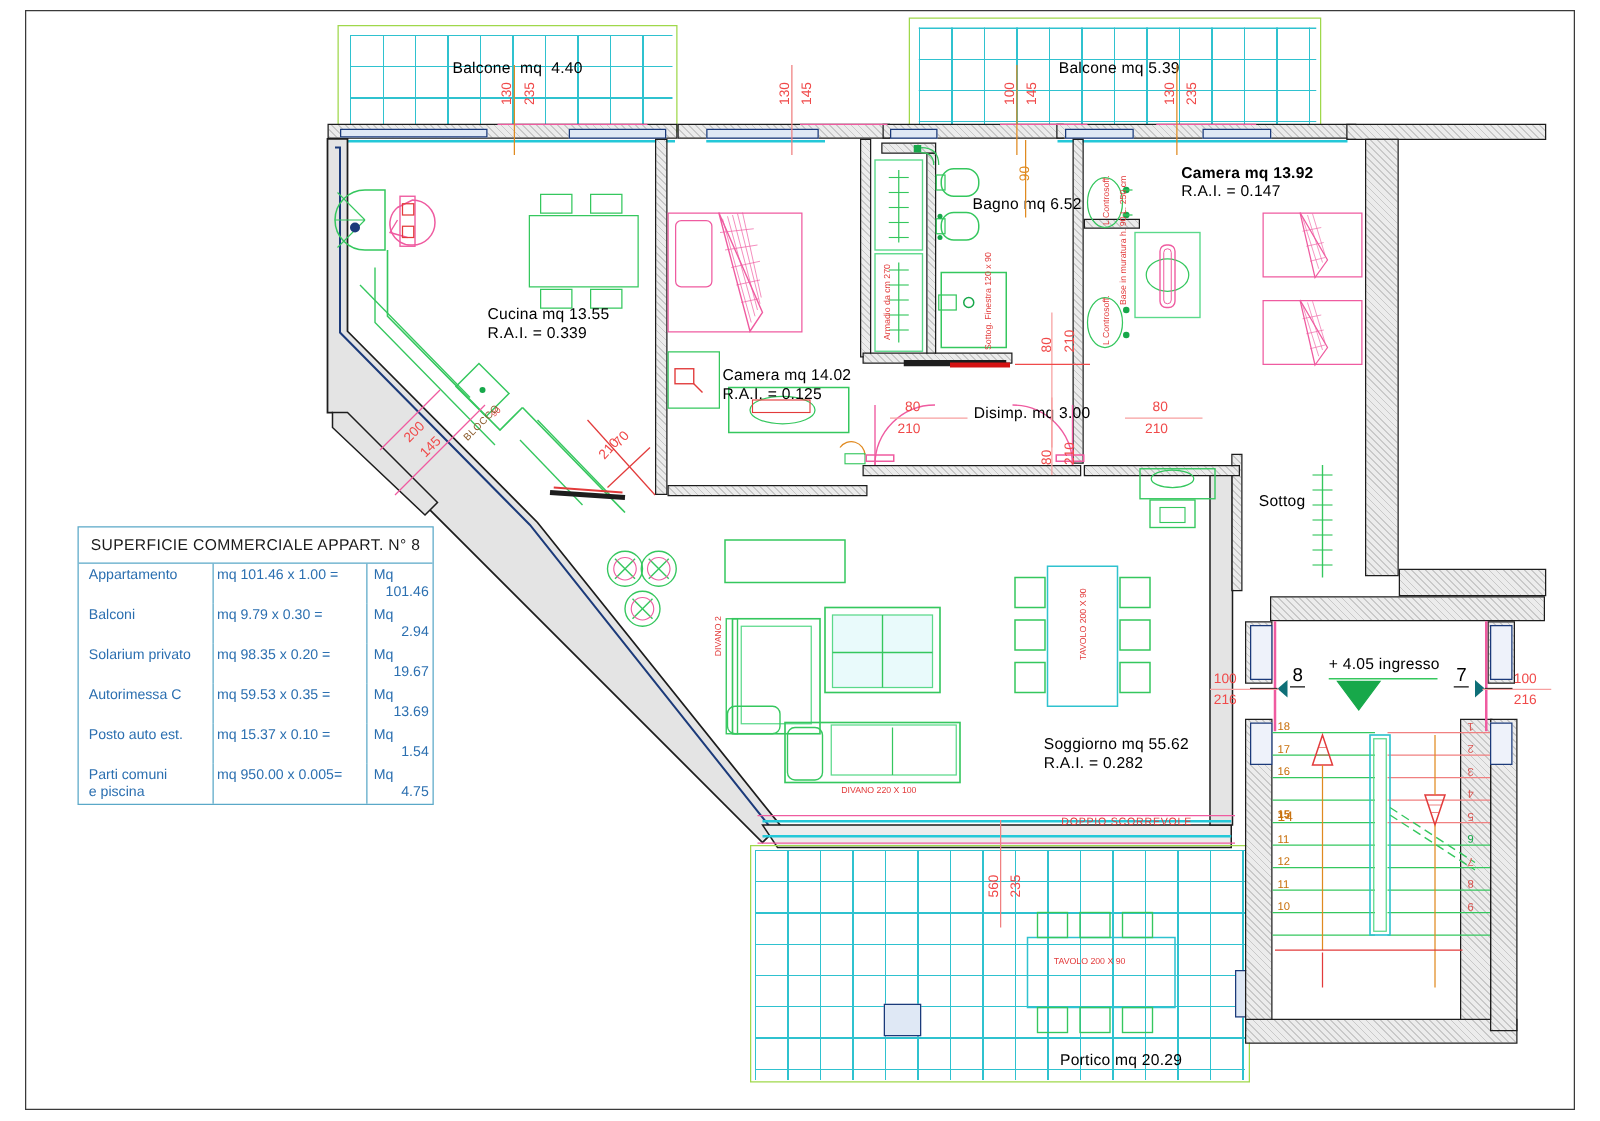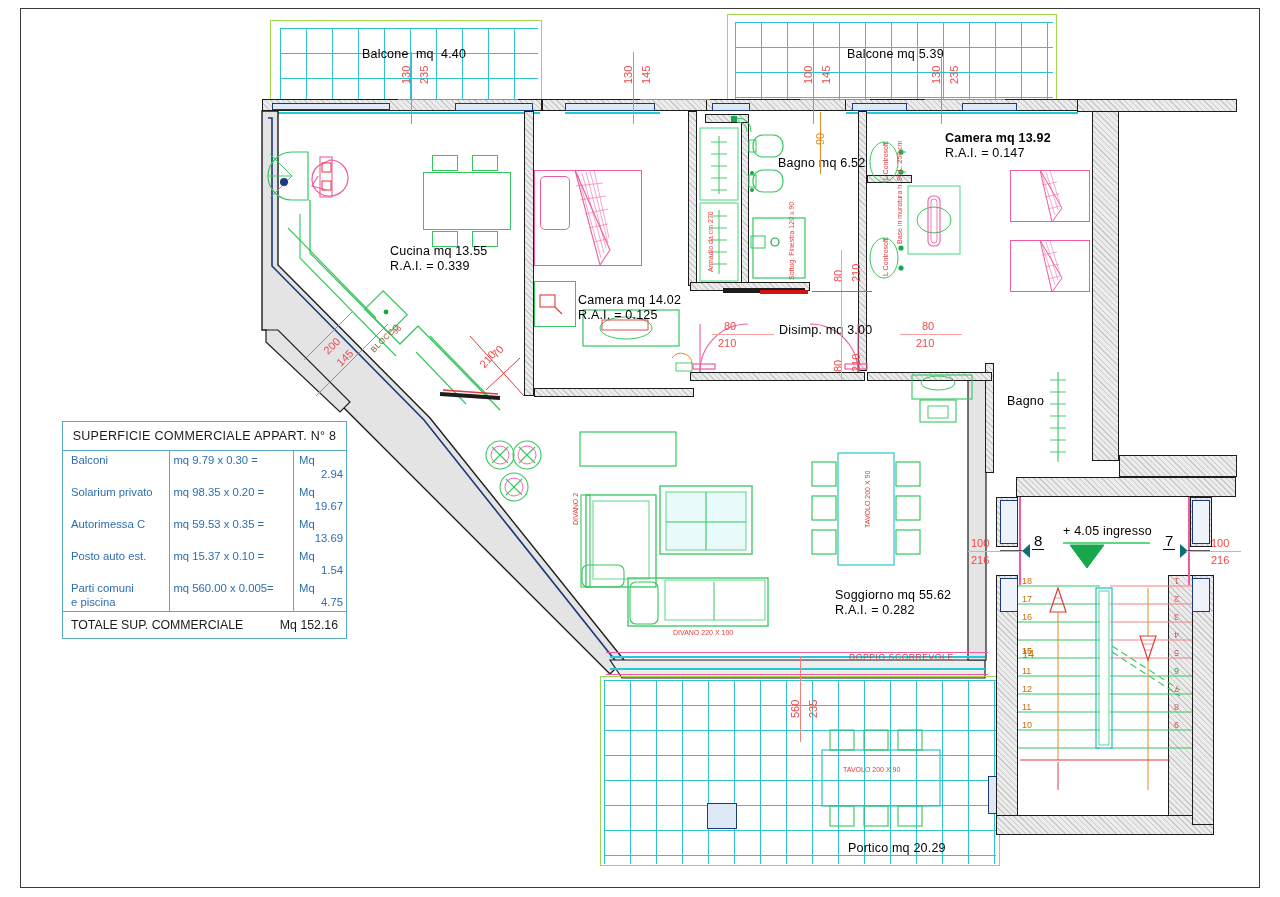--- a/index.html
+++ b/index.html
@@ -284,21 +284,21 @@
 
   <div class="dim v" style="left:832px;top:282px;">80</div>
   <div class="dim v" style="left:850px;top:282px;">210</div>
   <div class="dimline" style="left:841px;top:250px;width:1px;height:108px;"></div>
   <div class="dimline" style="left:812px;top:291px;width:60px;height:1.4px;background:#f04a4a;"></div>
 
   <div class="dim v" style="left:832px;top:372px;">80</div>
   <div class="dim v" style="left:850px;top:372px;">210</div>
   <div class="dimline" style="left:841px;top:318px;width:1px;height:62px;"></div>
 
-  <div class="lbl room-lbl" style="left:1007px;top:394px;">Bagno</div>
+  <div class="lbl room-lbl" style="left:1007px;top:394px;">Sottog</div>
   <svg class="ov" width="1280" height="897">
     <line x1="1058" y1="372" x2="1058" y2="462" stroke="#35c75e" stroke-width="1.1"></line>
     <g stroke="#35c75e" stroke-width=".9">
       <line x1="1050" y1="380" x2="1066" y2="380"></line>
         <line x1="1050" y1="392" x2="1066" y2="392"></line>
       <line x1="1050" y1="404" x2="1066" y2="404"></line>
         <line x1="1050" y1="416" x2="1066" y2="416"></line>
       <line x1="1050" y1="428" x2="1066" y2="428"></line>
         <line x1="1050" y1="440" x2="1066" y2="440"></line>
       <line x1="1050" y1="452" x2="1066" y2="452"></line>
@@ -531,20 +531,28 @@
   </svg>
 
   <div class="dim v" style="left:789px;top:718px;">560</div>
   <div class="dim v" style="left:807px;top:718px;">235</div>
   <div class="dimline" style="left:800px;top:656px;width:1px;height:86px;background:#f08080;"></div>
 
   <div id="table">
     <div class="thead">SUPERFICIE  COMMERCIALE  APPART.  N° 8</div>
     <table>
       <tbody>
+        <tr>
+          <td class="c1">Appartamento</td>
+          <td class="c2">mq  101.46 x 1.00 =</td>
+          <td class="c3">
+            <span>Mq</span>
+            <span class="num" style="width:44px">101.46</span>
+          </td>
+        </tr>
         <tr>
           <td class="c1">Balconi</td>
           <td class="c2">mq      9.79 x 0.30 =</td>
           <td class="c3">
             <span>Mq</span>
             <span class="num" style="width:44px">2.94</span>
           </td>
         </tr>
         <tr>
           <td class="c1">Solarium privato</td>
@@ -566,29 +574,22 @@
           <td class="c1">Posto auto est.</td>
           <td class="c2">mq    15.37 x 0.10 =</td>
           <td class="c3">
             <span>Mq</span>
             <span class="num" style="width:44px">1.54</span>
           </td>
         </tr>
         <tr>
           <td class="c1" style="white-space:pre-line">Parti comuni
 e piscina</td>
-          <td class="c2">mq  560.00 x 0.005=</td>
+          <td class="c2">mq  950.00 x 0.005=</td>
           <td class="c3">
             <span>Mq</span>
             <span class="num" style="width:44px">4.75</span>
           </td>
         </tr>
       </tbody>
     </table>
-    <div class="tfoot">
-      <span>TOTALE SUP. COMMERCIALE</span>
-      <span>
-        <span>Mq</span>
-        <span>152.16</span>
-      </span>
-    </div>
   </div>
 </div>
 
 </body></html>

